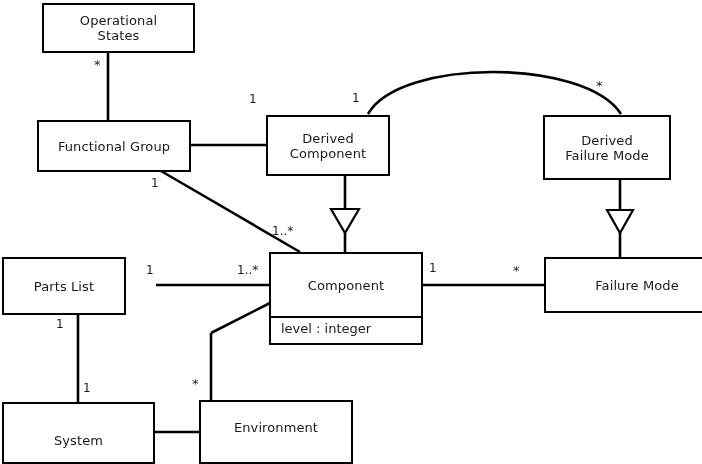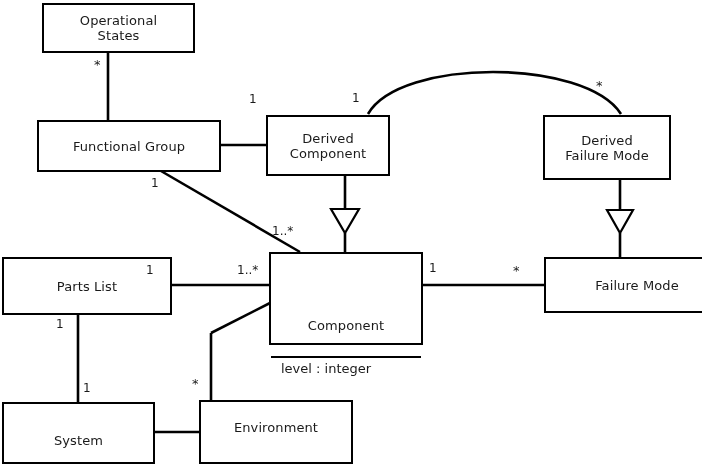--- a/index.html
+++ b/index.html
@@ -101,38 +101,38 @@
 
       <line x1="211" y1="400" x2="211" y2="333"></line>
       <line x1="211" y1="333" x2="270" y2="303"></line>
     </g>
   </svg>
 
   <div class="uml-class" id="cls-operational-states" style="left:42px; top:3px; width:153px; height:50px;">
     <div class="uml-name">Operational States</div>
   </div>
 
-  <div class="uml-class" id="cls-functional-group" style="left:37px; top:120px; width:184px; height:52px;">
+  <div class="uml-class" id="cls-functional-group" style="left:37px; top:120px; width:154px; height:52px;">
     <div class="uml-name">Functional Group</div>
   </div>
 
   <div class="uml-class" id="cls-derived-component" style="left:266px; top:115px; width:124px; height:61px;">
     <div class="uml-name">Derived Component</div>
   </div>
 
   <div class="uml-class" id="cls-derived-failure-mode" style="left:543px; top:115px; width:128px; height:65px;">
     <div class="uml-name">Derived Failure Mode</div>
   </div>
 
-  <div class="uml-class" id="cls-parts-list" style="left:2px; top:257px; width:170px; height:58px;">
+  <div class="uml-class" id="cls-parts-list" style="left:2px; top:257px; width:124px; height:58px;">
     <div class="uml-name">Parts List</div>
   </div>
 
   <div class="uml-class" id="cls-component" style="left:269px; top:252px; width:154px; height:93px;">
-    <div class="uml-name" style="flex:0 0 62px;margin-top:40px;">Component</div>
+    <div class="uml-name" style="flex:0 0 62px;">Component</div>
     <div class="uml-attrs" style="flex:1 1 auto;">
       <div class="uml-attr">level : integer</div>
     </div>
   </div>
 
   <div class="uml-class" id="cls-failure-mode" style="left:544px; top:257px; width:186px; height:56px;">
     <div class="uml-name">Failure Mode</div>
   </div>
 
   <div class="uml-class" id="cls-system" style="left:2px; top:402px; width:153px; height:62px;">

